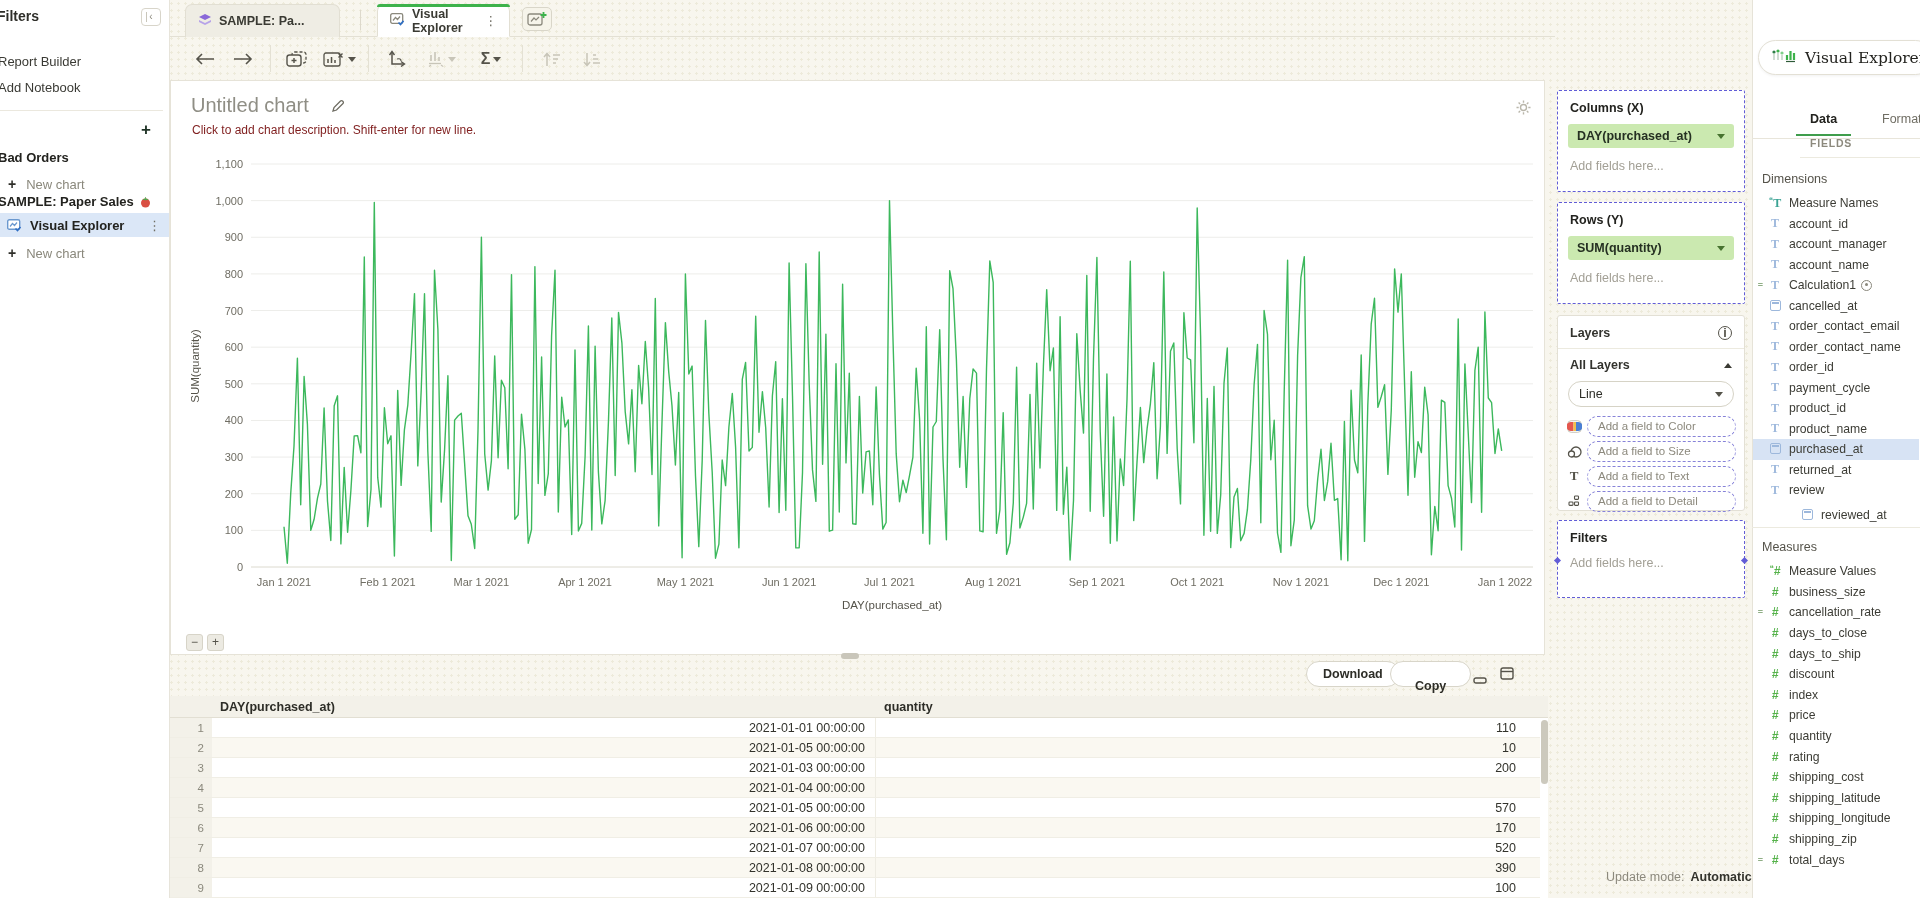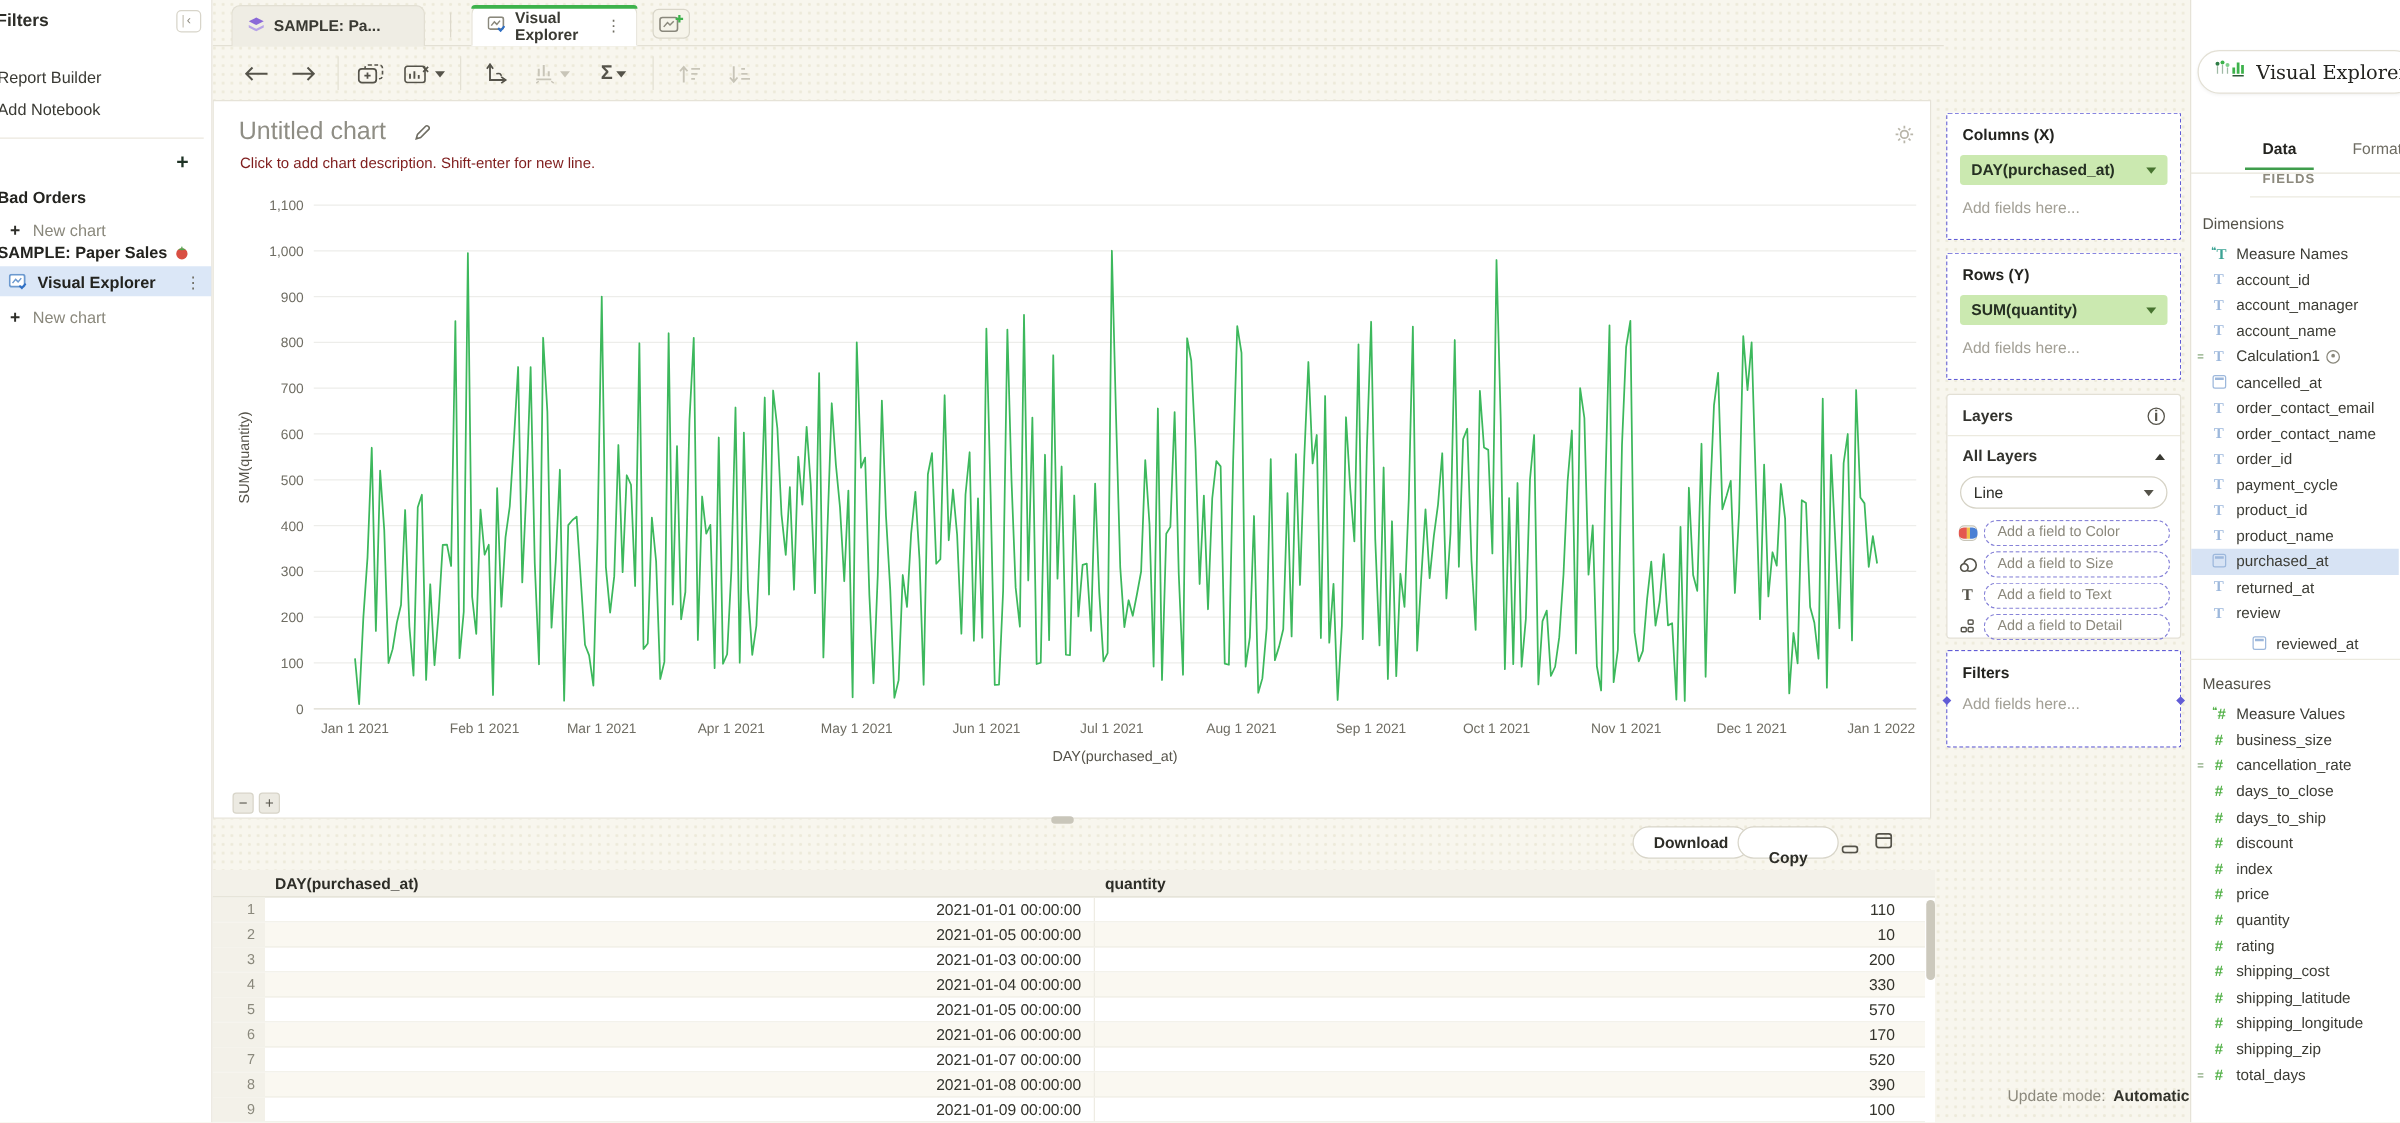--- a/index.html
+++ b/index.html
@@ -334,21 +334,20 @@
         <div class="t-c2">10</div>
       </div>
       <div class="t-row" style="top: 62px;">
         <div class="t-gutter">3</div>
         <div class="t-c1">2021-01-03 00:00:00</div>
         <div class="t-c2">200</div>
       </div>
       <div class="t-row even" style="top: 82px;">
         <div class="t-gutter">4</div>
         <div class="t-c1">2021-01-04 00:00:00</div>
-        <div class="t-c2">330</div>
       </div>
       <div class="t-row" style="top: 102px;">
         <div class="t-gutter">5</div>
         <div class="t-c1">2021-01-05 00:00:00</div>
         <div class="t-c2">570</div>
       </div>
       <div class="t-row even" style="top: 122px;">
         <div class="t-gutter">6</div>
         <div class="t-c1">2021-01-06 00:00:00</div>
         <div class="t-c2">170</div>

